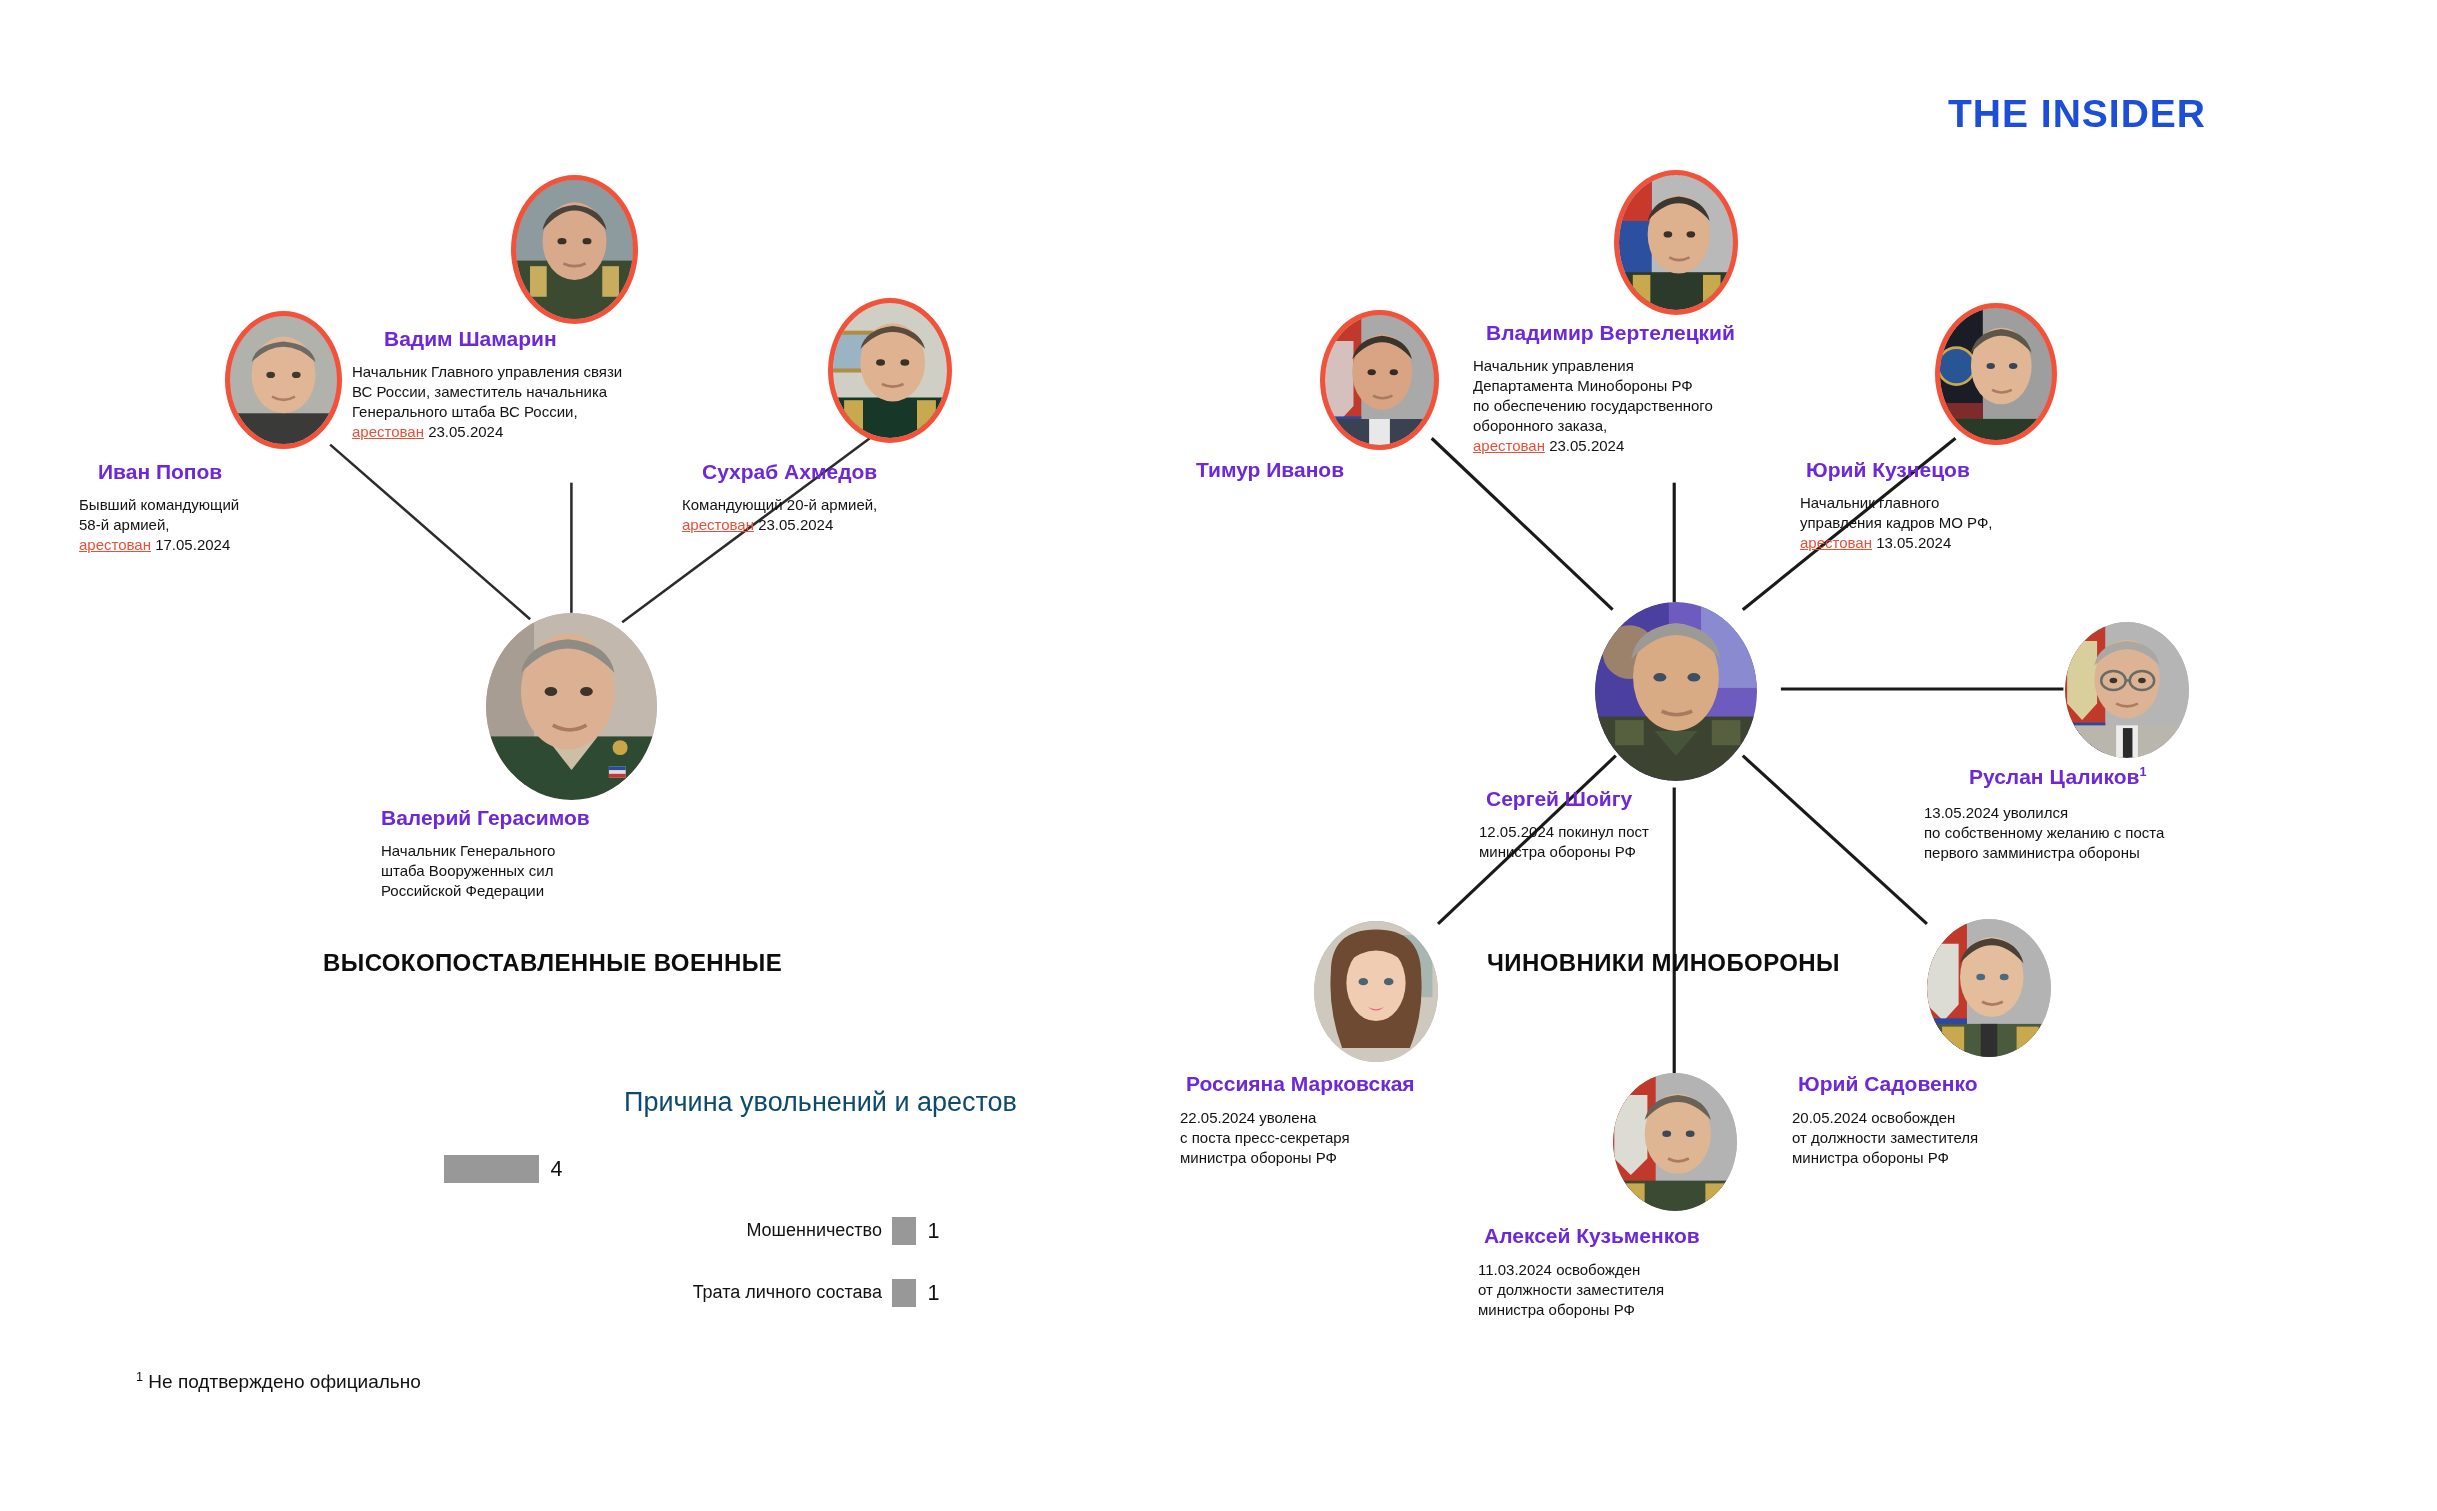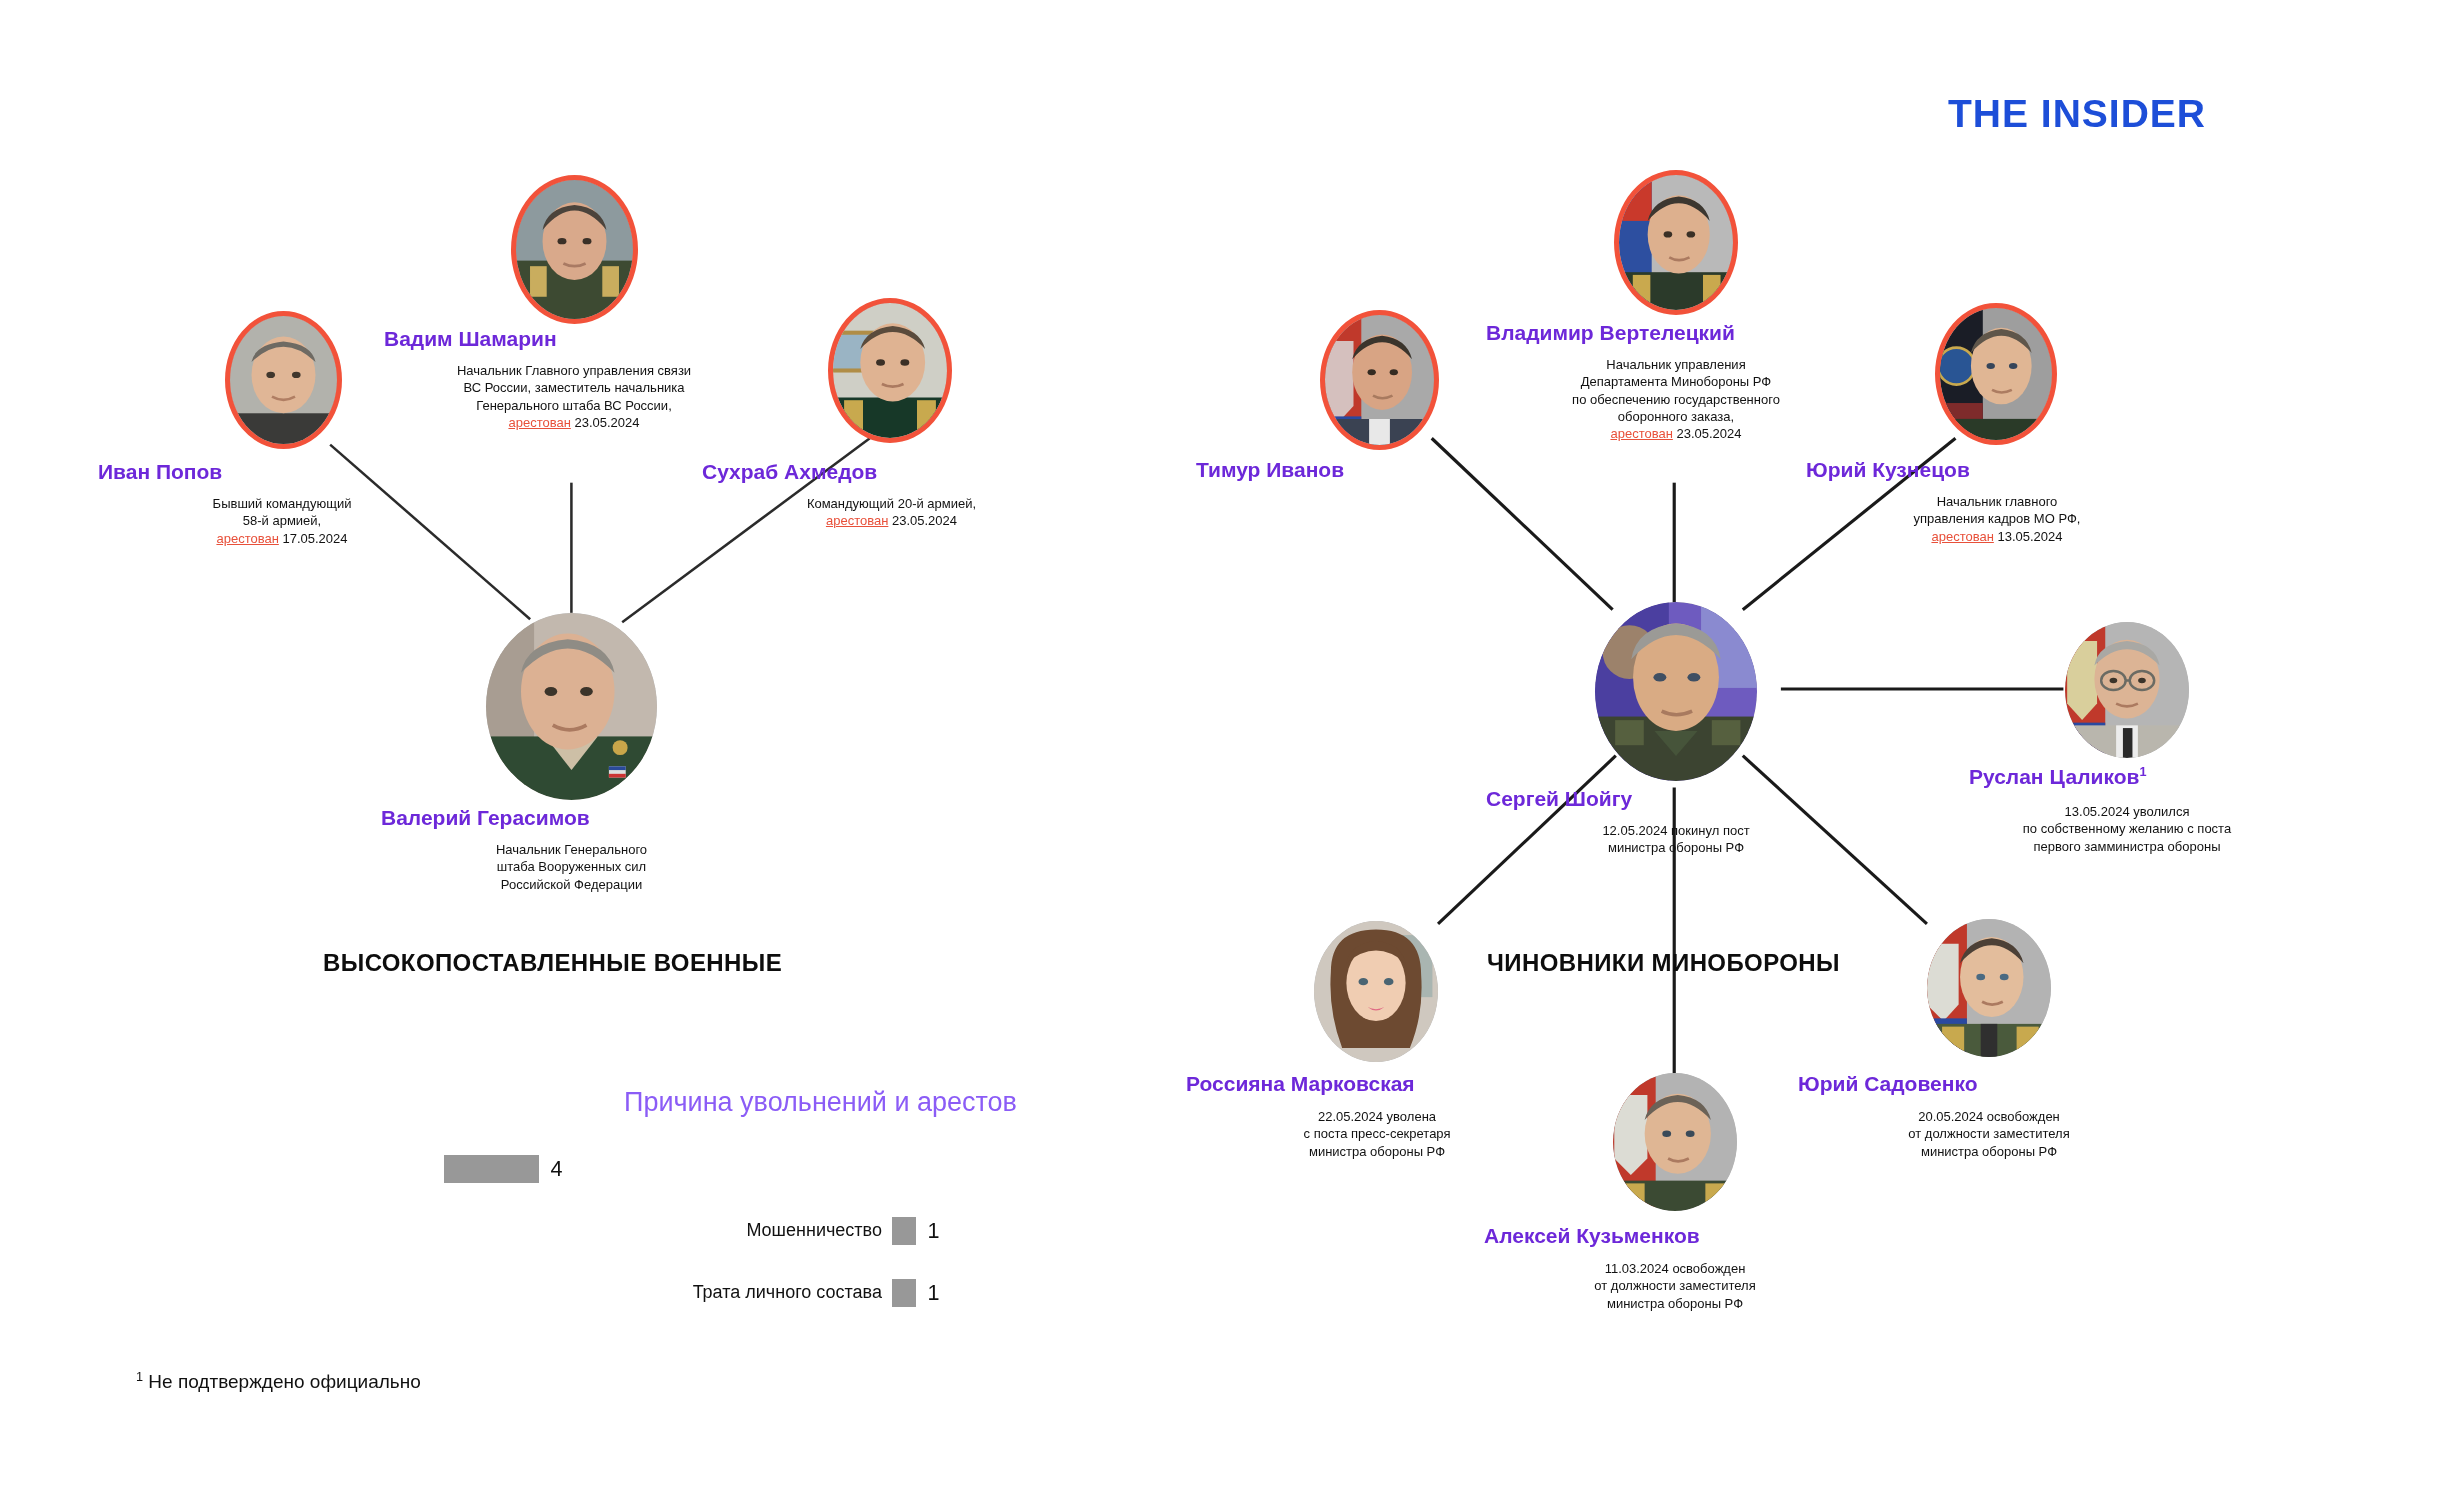--- a/index.html
+++ b/index.html
@@ -30,36 +30,36 @@
   .portrait.ringed{box-shadow:0 0 0 5.7px #f2523a inset;border:5.7px solid #f2523a;box-sizing:border-box;}
   .portrait .face{position:absolute;inset:0;border-radius:50%;overflow:hidden;}
   .portrait svg{display:block;width:100%;height:100%;}
 
   
   .person-name{
     position:absolute;text-align:left;font-weight:700;
     font-size:21px;line-height:1.15;white-space:nowrap;color:#6d28d9;
   }
   .person-desc{
-    position:absolute;text-align:center;font-size:13px;line-height:1.33;
+    position:absolute;text-align:left;font-size:15px;line-height:1.33;
     color:#121212;
   }
   .arr{color:#e8503a;font-weight:400;text-decoration:underline;}
   .sup{font-size:12.7px;vertical-align:super;}
 
   
   .section-head{
     position:absolute;font-weight:700;font-size:24px;letter-spacing:0.4px;
     color:#0d0d0d;white-space:nowrap;
   }
 
   
   .chart-title{
     position:absolute;left:535px;top:1087px;width:571px;text-align:center;
-    font-size:27px;color:#8b5cf6;white-space:nowrap;
+    font-size:27px;color:#0c4a6e;white-space:nowrap;
   }
   .chart{position:absolute;left:444px;top:1155px;width:667px;}
   .chart-row{display:flex;align-items:center;margin-bottom:34px;}
   .chart-label{
     width:438px;text-align:right;font-size:18px;line-height:1.28;
     padding-right:10.2px;color:#111;
   }
   .chart-bar{background:#989898;height:28px;}
   .chart-val{font-size:21.6px;margin-left:11.4px;color:#111;}
 

